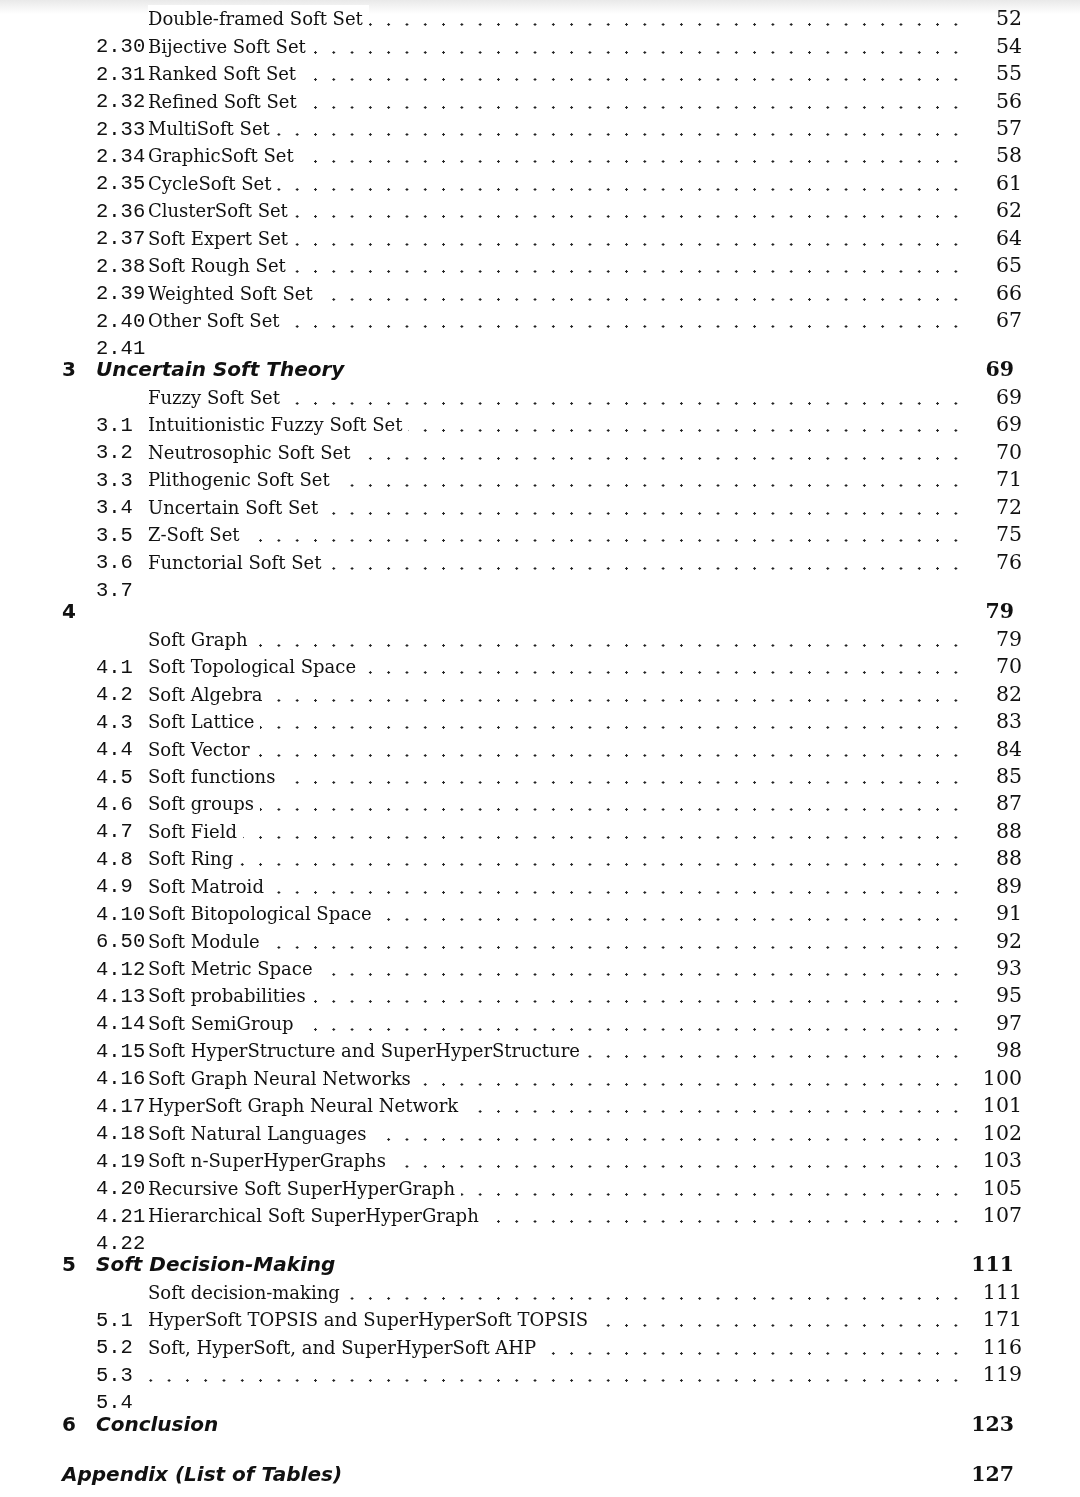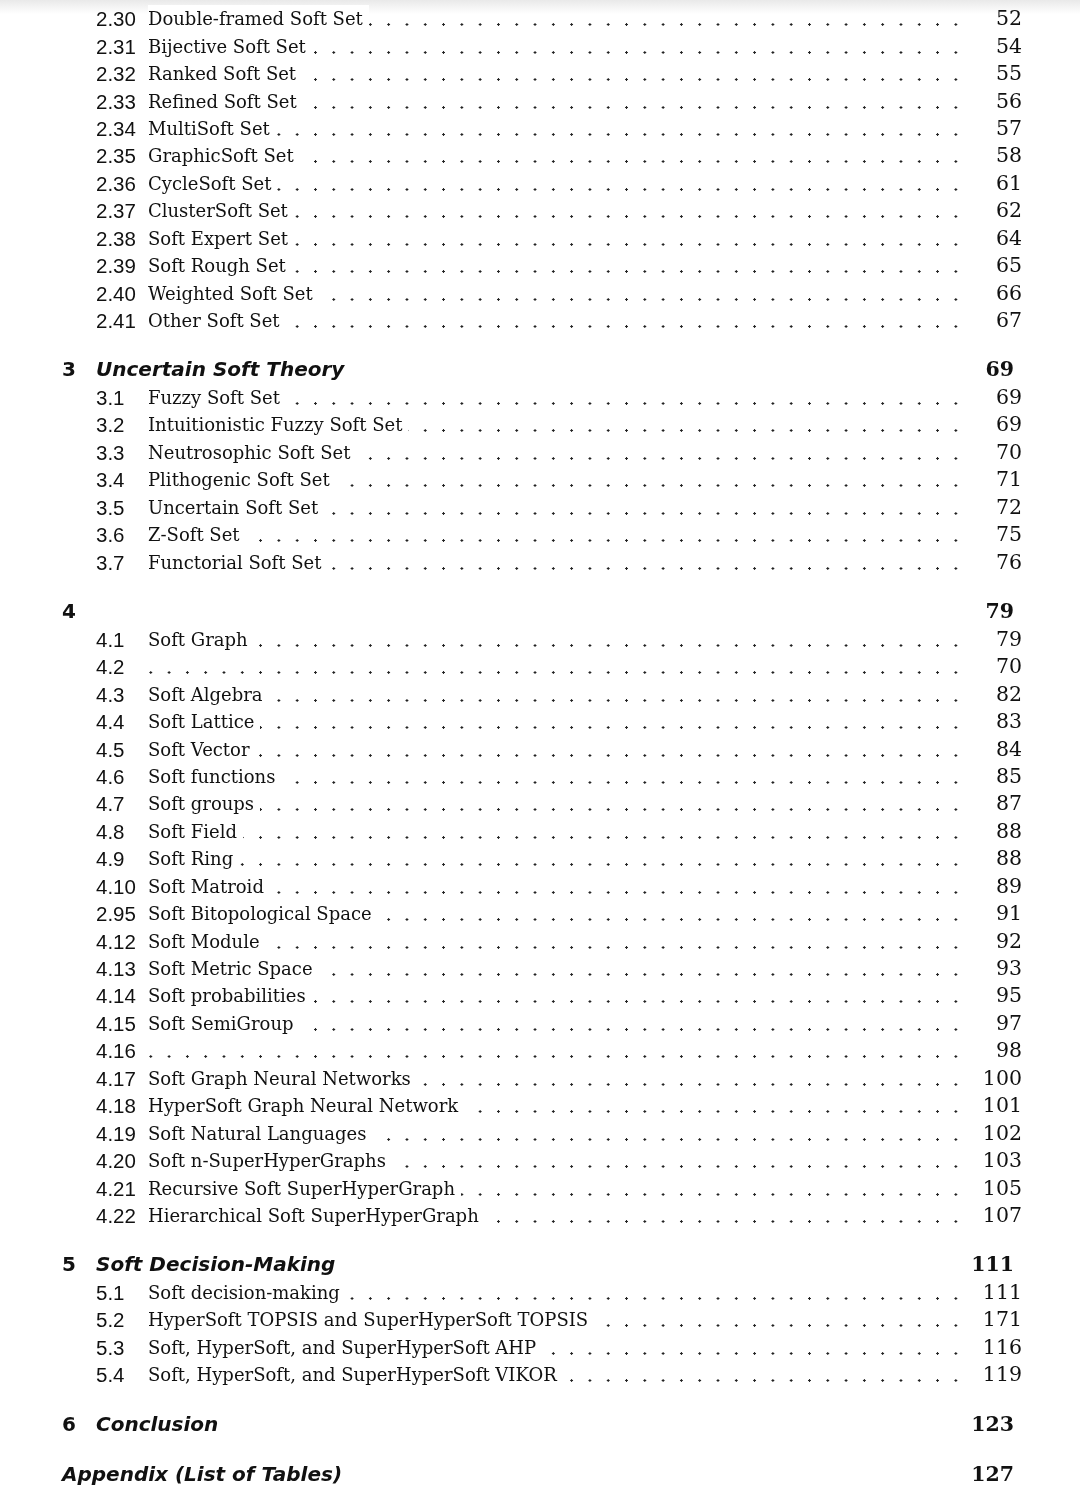--- a/index.html
+++ b/index.html
@@ -1,21 +1,21 @@
 <!DOCTYPE html>
 <html><head>
 <meta charset="utf-8">
 <style>
   html, body { margin:0; padding:0; background:#ffffff; }
   body { width:1080px; height:1497px; position:relative; overflow:hidden; color:#111; }
   .topshade { position:absolute; left:0; top:0; width:1080px; height:14px;
     background:linear-gradient(#e9e9e9, rgba(255,255,255,0)); }
   .toc { position:absolute; left:0; top:0; width:1080px; }
   .row { position:absolute; left:0; width:1080px; height:27px; }
-  .num { position:absolute; left:96px; font-family:Liberation Sans, sans-serif; font-size:20.5px; line-height:27px; }
+  .num { position:absolute; left:96px; font-family:Liberation Mono, monospace; font-size:20.5px; line-height:27px;margin-top:28px; }
   .title { position:absolute; left:148px; font-family:"DejaVu Serif","Liberation Serif",serif; font-size:18px; line-height:27px; white-space:nowrap; background:#fff; padding-right:6px; }
   .dots { position:absolute; left:148px; right:112px; top:0; height:27px; overflow:hidden;
     background-image:radial-gradient(circle, #222 1.15px, transparent 1.4px);
     background-size:18.3px 27px; background-position:right 3px top 6px; background-repeat:repeat-x; }
   .page { position:absolute; right:58px; font-family:"DejaVu Serif","Liberation Serif",serif; font-size:20.5px; line-height:27px; text-align:right; }
   .chap .cnum { position:absolute; left:62px; font-family:"DejaVu Sans","Liberation Sans",sans-serif; font-weight:bold; font-size:20px; line-height:27px; }
   .chap .ctitle { position:absolute; left:96px; font-family:"DejaVu Sans","Liberation Sans",sans-serif; font-weight:bold; font-size:20px; line-height:27px; white-space:nowrap;font-style:italic; }
   .chap .cpage { position:absolute; right:66px; font-family:"DejaVu Serif","Liberation Serif",serif; font-weight:bold; font-size:20.5px; line-height:27px; }
   .appendix .ctitle { left:62px; }
 </style>
@@ -153,20 +153,21 @@
     </div>
   <div class="row" style="top:626px">
       <div class="dots"></div>
       <span class="num">4.1</span>
       <span class="title">Soft Graph</span>
       <span class="page">79</span>
     </div>
   <div class="row" style="top:653px">
       <div class="dots"></div>
       <span class="num">4.2</span>
+      <span class="title">Soft Topological Space</span>
       <span class="page">70</span>
     </div>
   <div class="row" style="top:681px">
       <div class="dots"></div>
       <span class="num">4.3</span>
       <span class="title">Soft Algebra</span>
       <span class="page">82</span>
     </div>
   <div class="row" style="top:708px">
       <div class="dots"></div>
@@ -205,21 +206,21 @@
       <span class="page">88</span>
     </div>
   <div class="row" style="top:873px">
       <div class="dots"></div>
       <span class="num">4.10</span>
       <span class="title">Soft Matroid</span>
       <span class="page">89</span>
     </div>
   <div class="row" style="top:900px">
       <div class="dots"></div>
-      <span class="num">2.95</span>
+      <span class="num">6.50</span>
       <span class="title">Soft Bitopological Space</span>
       <span class="page">91</span>
     </div>
   <div class="row" style="top:928px">
       <div class="dots"></div>
       <span class="num">4.12</span>
       <span class="title">Soft Module</span>
       <span class="page">92</span>
     </div>
   <div class="row" style="top:955px">
@@ -236,20 +237,21 @@
     </div>
   <div class="row" style="top:1010px">
       <div class="dots"></div>
       <span class="num">4.15</span>
       <span class="title">Soft SemiGroup</span>
       <span class="page">97</span>
     </div>
   <div class="row" style="top:1037px">
       <div class="dots"></div>
       <span class="num">4.16</span>
+      <span class="title">Soft HyperStructure and SuperHyperStructure</span>
       <span class="page">98</span>
     </div>
   <div class="row" style="top:1065px">
       <div class="dots"></div>
       <span class="num">4.17</span>
       <span class="title">Soft Graph Neural Networks</span>
       <span class="page">100</span>
     </div>
   <div class="row" style="top:1092px">
       <div class="dots"></div>
@@ -301,21 +303,20 @@
     </div>
   <div class="row" style="top:1334px">
       <div class="dots"></div>
       <span class="num">5.3</span>
       <span class="title">Soft, HyperSoft, and SuperHyperSoft AHP</span>
       <span class="page">116</span>
     </div>
   <div class="row" style="top:1361px">
       <div class="dots"></div>
       <span class="num">5.4</span>
-      <span class="title">Soft, HyperSoft, and SuperHyperSoft VIKOR</span>
       <span class="page">119</span>
     </div>
 
   <div class="row chap" style="top:1411px">
       <span class="cnum">6</span>
       <span class="ctitle">Conclusion</span>
       <span class="cpage">123</span>
     </div>
 
   <div class="row chap appendix" style="top:1461px">

